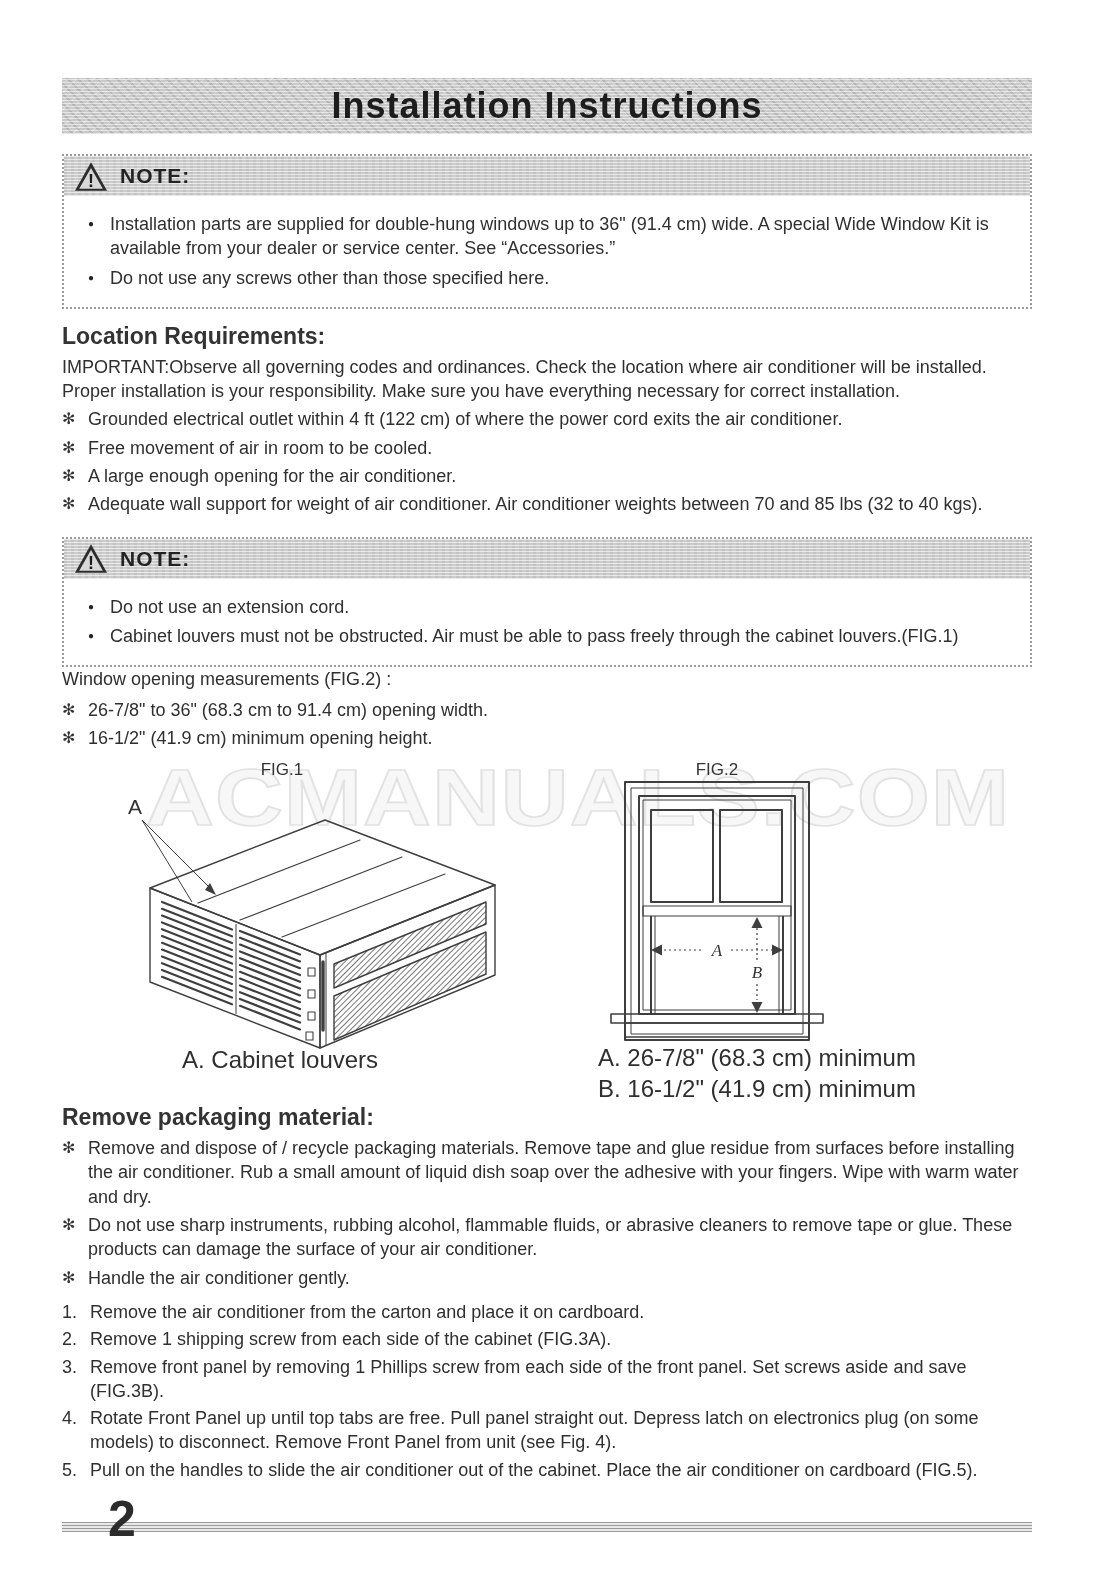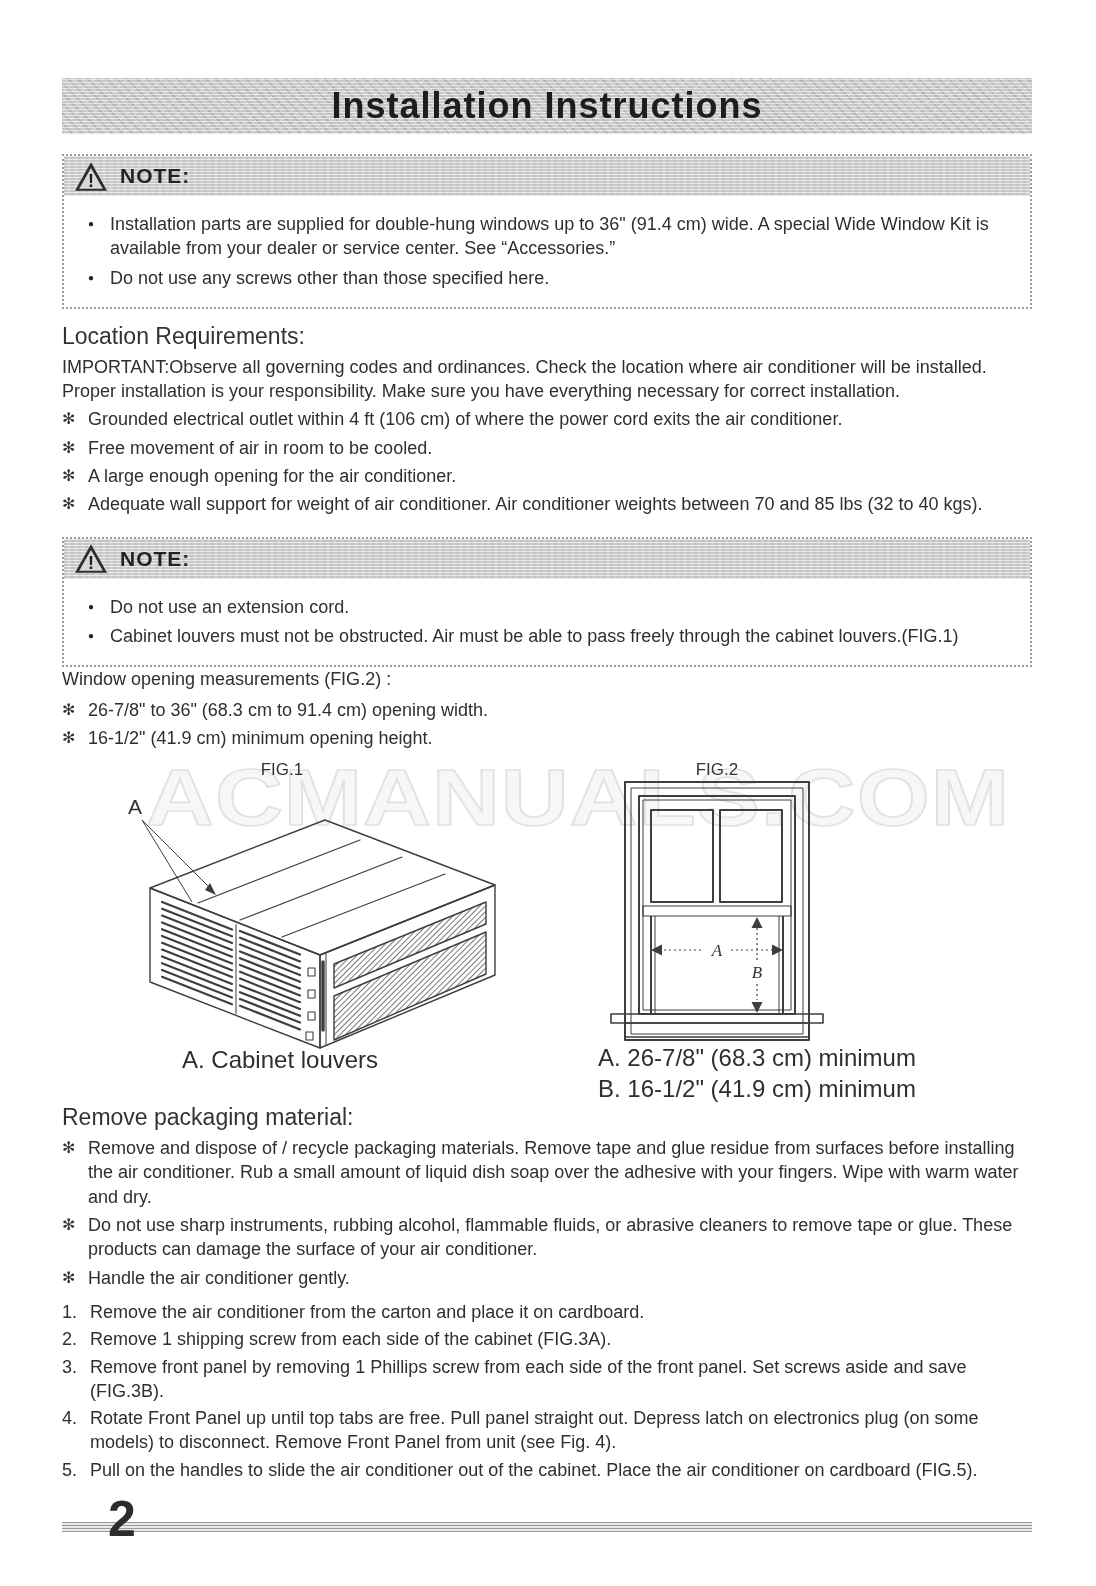--- a/index.html
+++ b/index.html
@@ -22,21 +22,21 @@
     background-color:#cccccc;
     background-image:
       repeating-linear-gradient(0deg, rgba(255,255,255,.6) 0 1px, transparent 1px 3px),
       repeating-linear-gradient(90deg, rgba(140,140,140,.15) 0 3px, transparent 3px 7px);}
   .note-label{font-size:21px;font-weight:bold;color:#222;letter-spacing:1px;}
   .note-body{padding:11px 16px 12px 24px;}
   .b-row{display:grid;grid-template-columns:22px 1fr;margin:5px 0;font-size:18px;line-height:1.35;}
   .b-mark{font-size:10px;padding-top:5px;color:#222;}
 
   
-  .section-h{font-size:23px;font-weight:400;color:#333;margin:14px 0 5px 0;}
+  .section-h{font-size:23px;font-weight:700;color:#333;margin:14px 0 5px 0;}
   .intro{font-size:18px;line-height:1.35;margin:2px 0 4px 0;}
   .sub{font-size:18px;line-height:1.35;margin:0 0 6px 0;}
   .ast-row{display:grid;grid-template-columns:26px 1fr;margin:4px 0;font-size:18px;line-height:1.35;}
   .ast-mark{font-size:16px;color:#333;padding-top:1px;}
   .step-row{display:grid;grid-template-columns:28px 1fr;margin:3px 0;font-size:18px;line-height:1.35;}
   .step-num{color:#2f2f2f;}
   .steps{margin-top:10px;}
 
   
   .figures{position:relative;margin-top:8px;height:332px;}
@@ -88,21 +88,21 @@
           <span>Do not use any screws other than those specified here.</span>
         </div>
       </div>
     </section>
 
     <h2 class="section-h">Location Requirements:</h2>
     <p class="intro">IMPORTANT:Observe all governing codes and ordinances. Check the location where air conditioner will be installed. Proper installation is your responsibility. Make sure you have everything necessary for correct installation.</p>
     <div>
       <div class="ast-row">
         <span class="ast-mark">✻</span>
-        <span>Grounded electrical outlet within 4 ft (106 cm) of where the power cord exits the air conditioner.</span>
+        <span>Grounded electrical outlet within 4 ft (122 cm) of where the power cord exits the air conditioner.</span>
       </div>
       <div class="ast-row">
         <span class="ast-mark">✻</span>
         <span>Free movement of air in room to be cooled.</span>
       </div>
       <div class="ast-row">
         <span class="ast-mark">✻</span>
         <span>A large enough opening for the air conditioner.</span>
       </div>
       <div class="ast-row">

